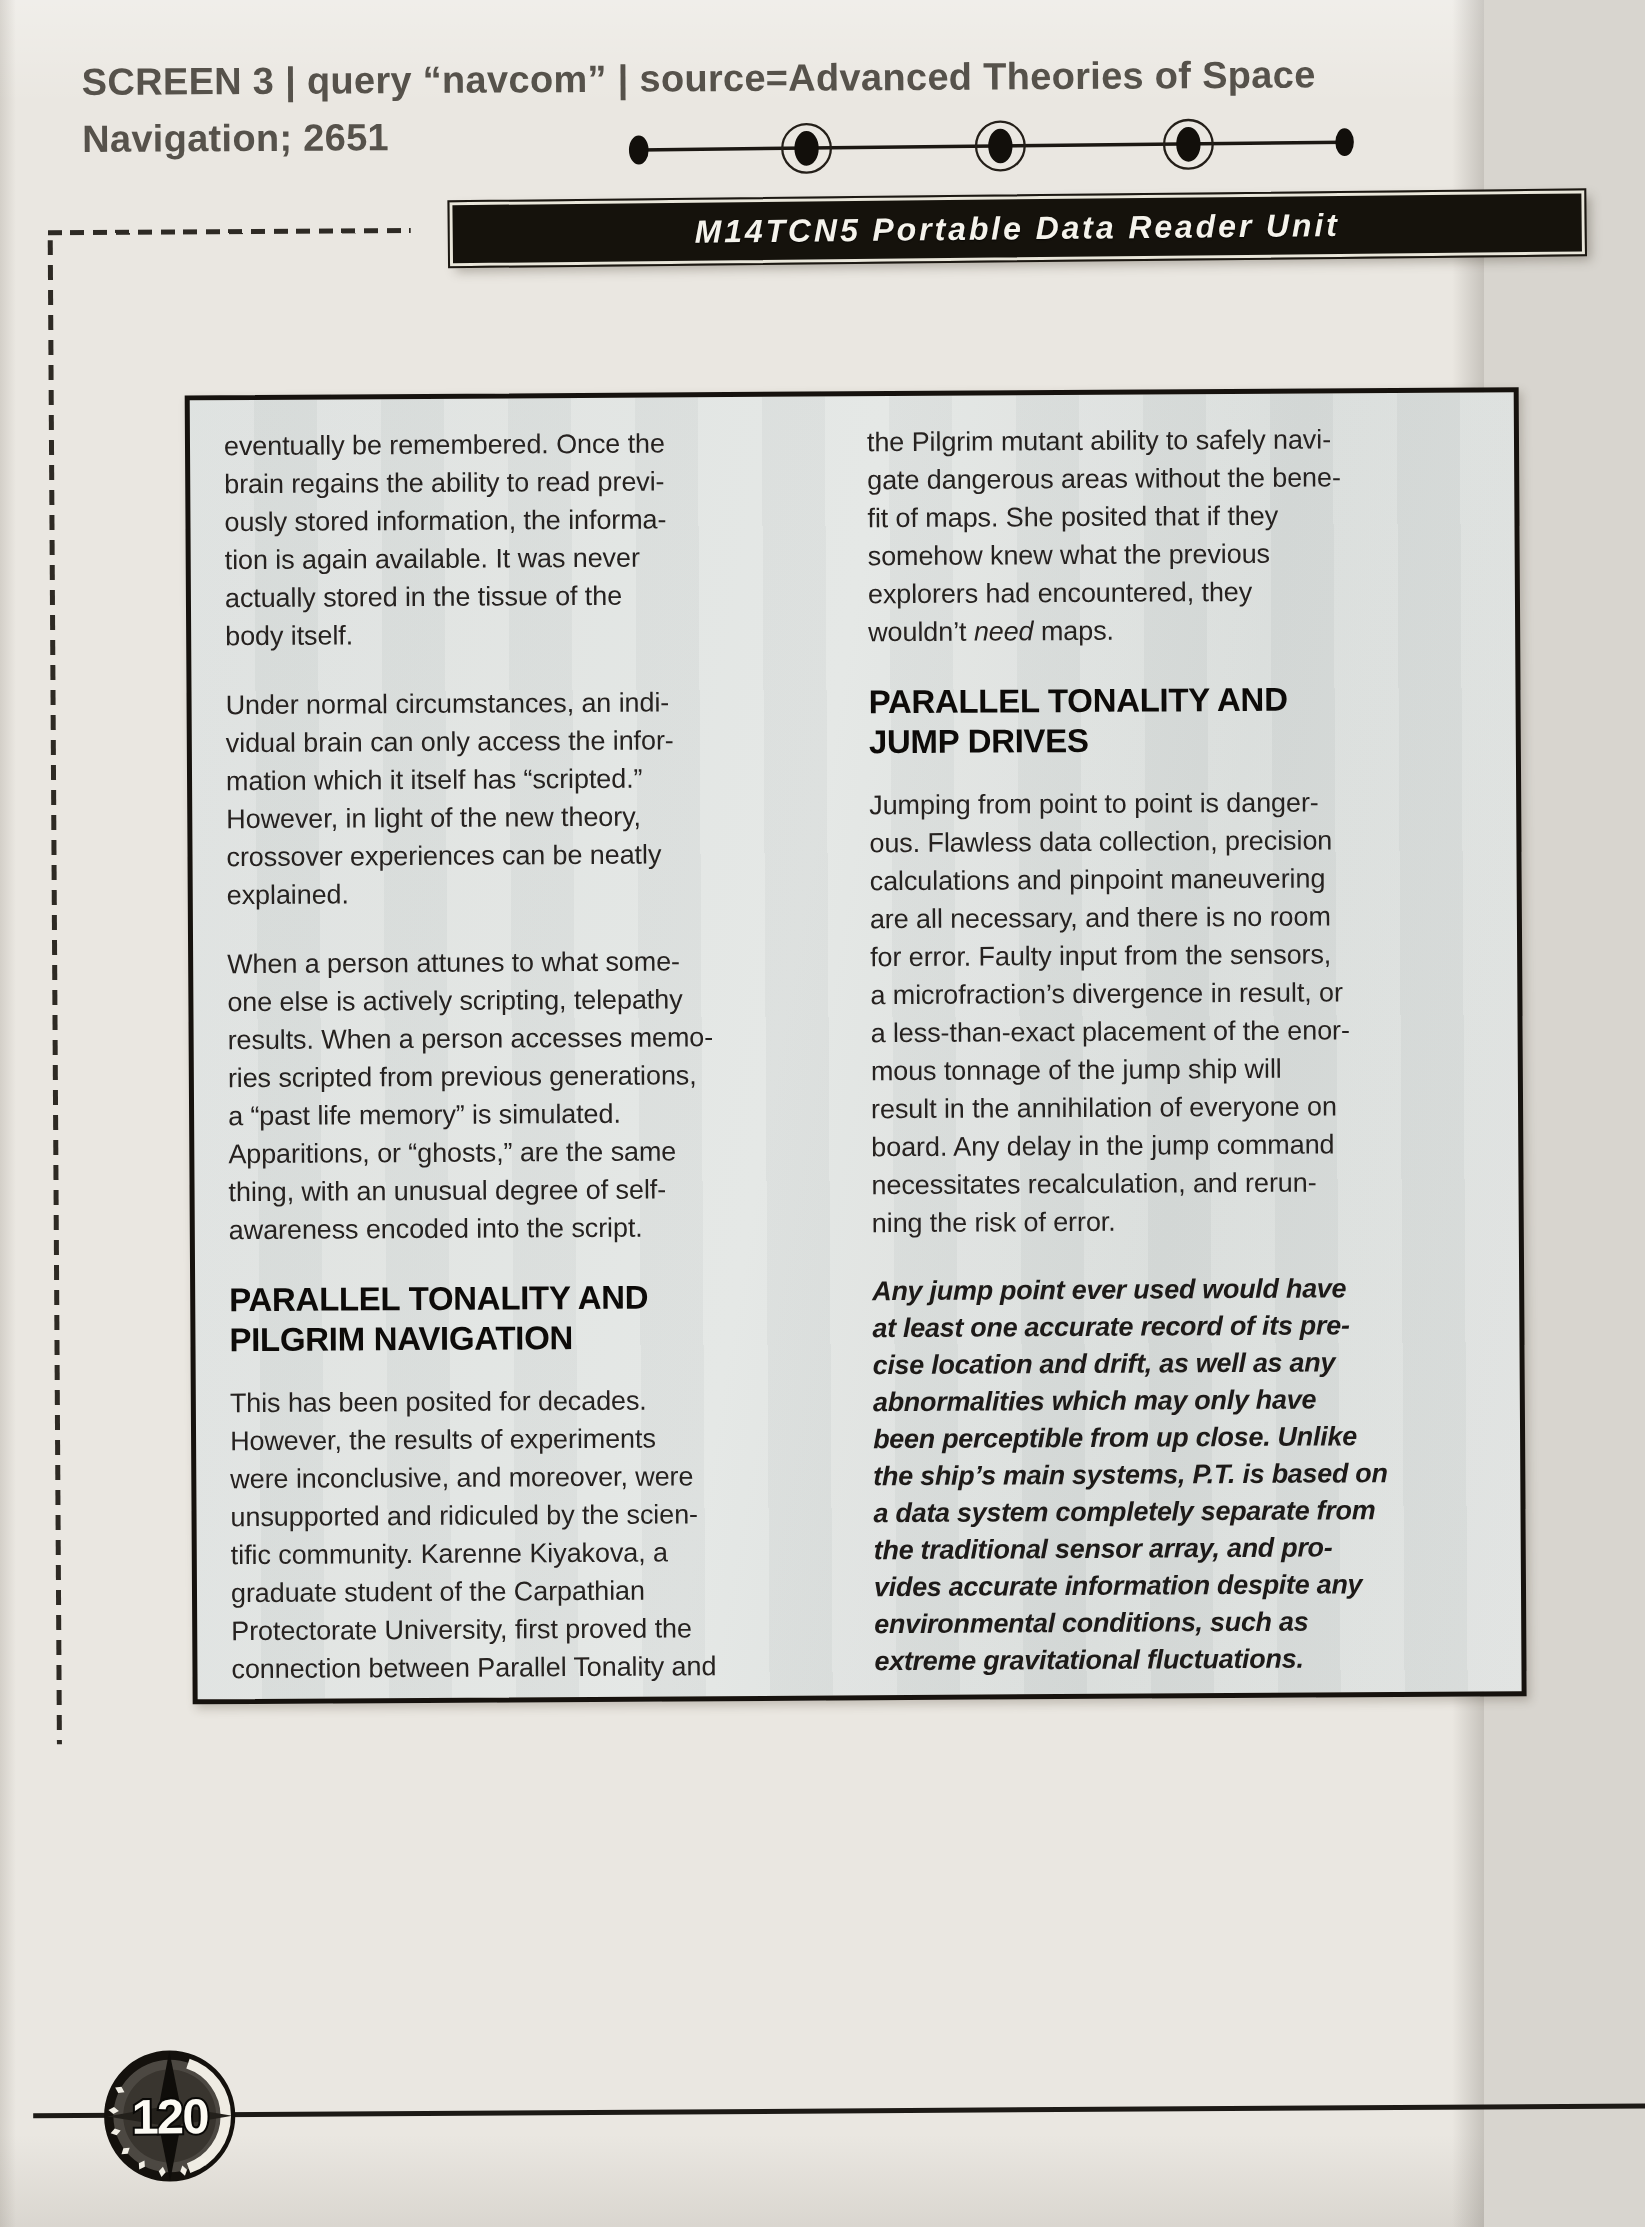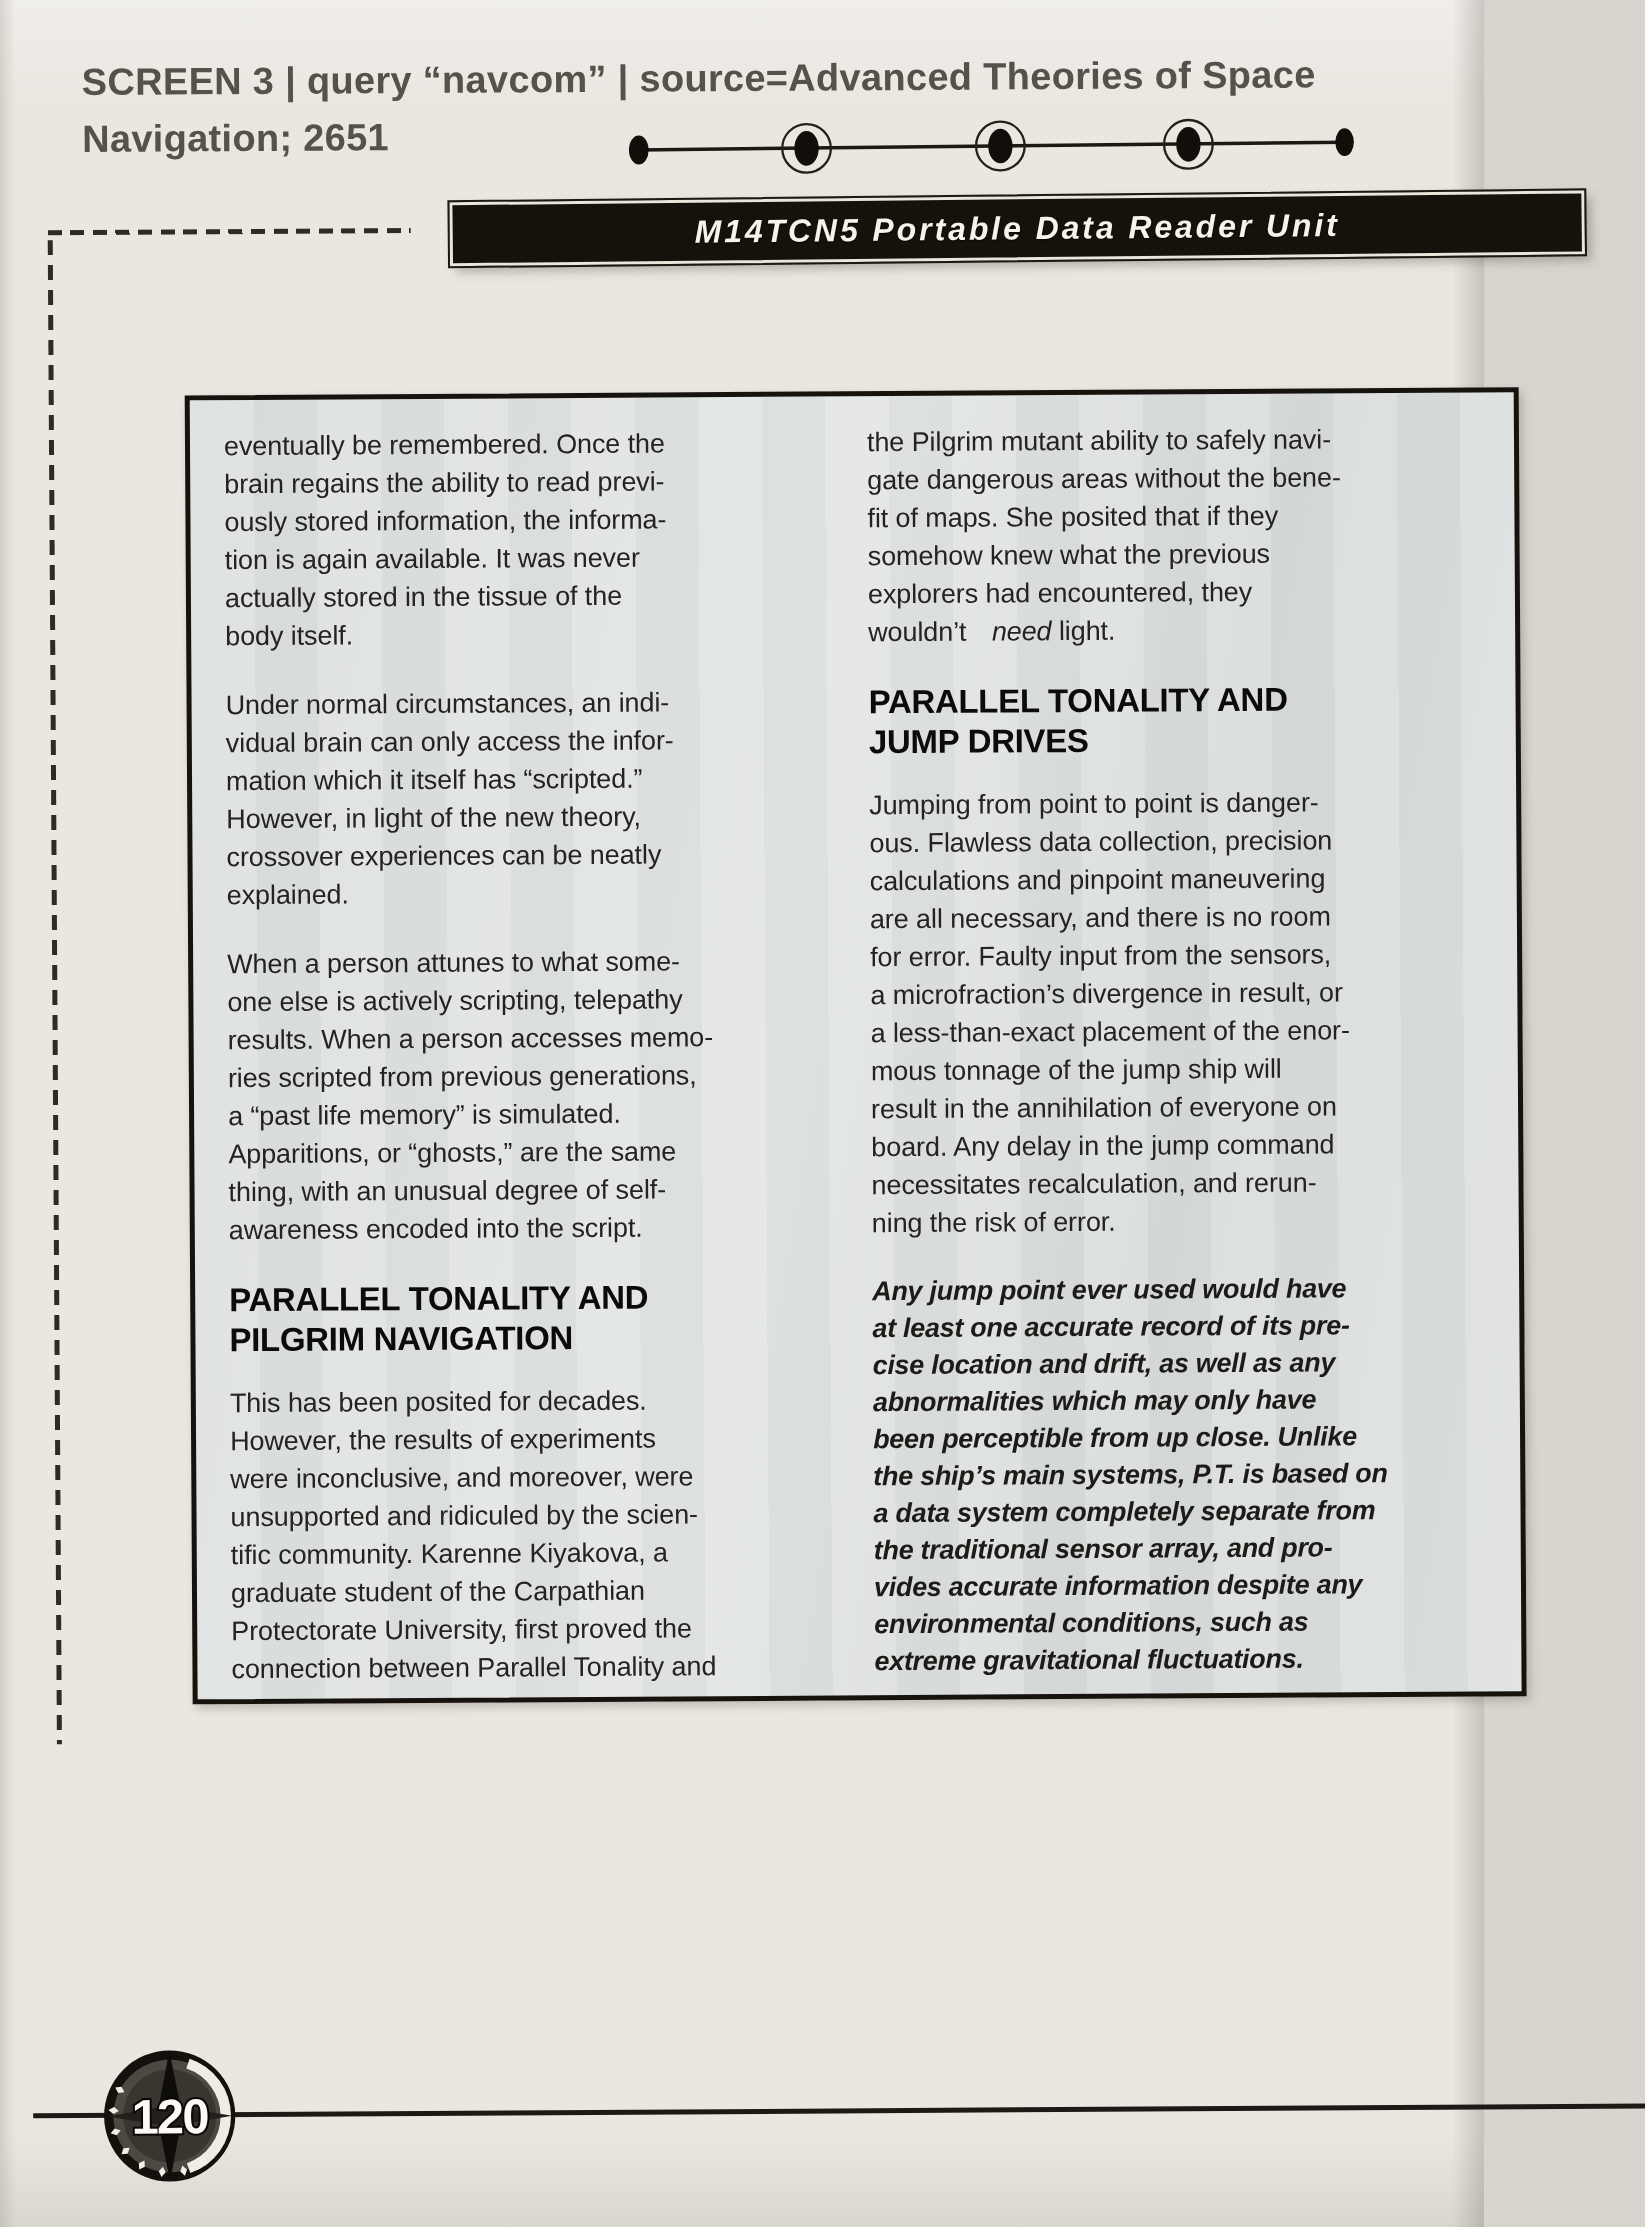--- a/index.html
+++ b/index.html
@@ -65,21 +65,21 @@
   }
   .cols{
     position:absolute;inset:0;box-sizing:border-box;
     padding:27px 29px 0 34px;display:flex;gap:32px;
   }
   .col{width:611px;flex:0 0 auto;}
   p.body{
     margin:0 0 31px;font-size:27px;line-height:38px;
     color:#262220;white-space:pre-line;letter-spacing:-0.1px;
   }
-  p.body .it{font-style:italic;margin-left:18px;}
+  p.body .it{font-style:italic;}
   h2.section{
     margin:9.3px 0 24px;font-size:33px;line-height:40px;
     font-weight:800;color:#0d0b09;letter-spacing:-0.3px;white-space:pre-line;
   }
   p.em{
     margin:0;font-size:27px;line-height:37px;font-weight:700;font-style:italic;
     color:#1d1a18;white-space:pre-line;letter-spacing:-0.3px;
   }
 
   
@@ -152,21 +152,21 @@
 graduate student of the Carpathian
 Protectorate University, first proved the
 connection between Parallel Tonality and</p>
         </div>
         <div class="col" data-interactable="false">
           <p class="body" data-interactable="false"><span data-interactable="false">the Pilgrim mutant ability to safely navi-
 gate dangerous areas without the bene-
 fit of maps. She posited that if they
 somehow knew what the previous
 explorers had encountered, they
-wouldn’t </span><span class="it" data-interactable="false">need</span><span data-interactable="false"> light.</span></p>
+wouldn’t </span><span class="it" data-interactable="false">need</span><span data-interactable="false"> maps.</span></p>
           <h2 class="section" data-interactable="false">PARALLEL TONALITY AND
 JUMP DRIVES</h2>
           <p class="body" data-interactable="false">Jumping from point to point is danger-
 ous. Flawless data collection, precision
 calculations and pinpoint maneuvering
 are all necessary, and there is no room
 for error. Faulty input from the sensors,
 a microfraction’s divergence in result, or
 a less-than-exact placement of the enor-
 mous tonnage of the jump ship will

